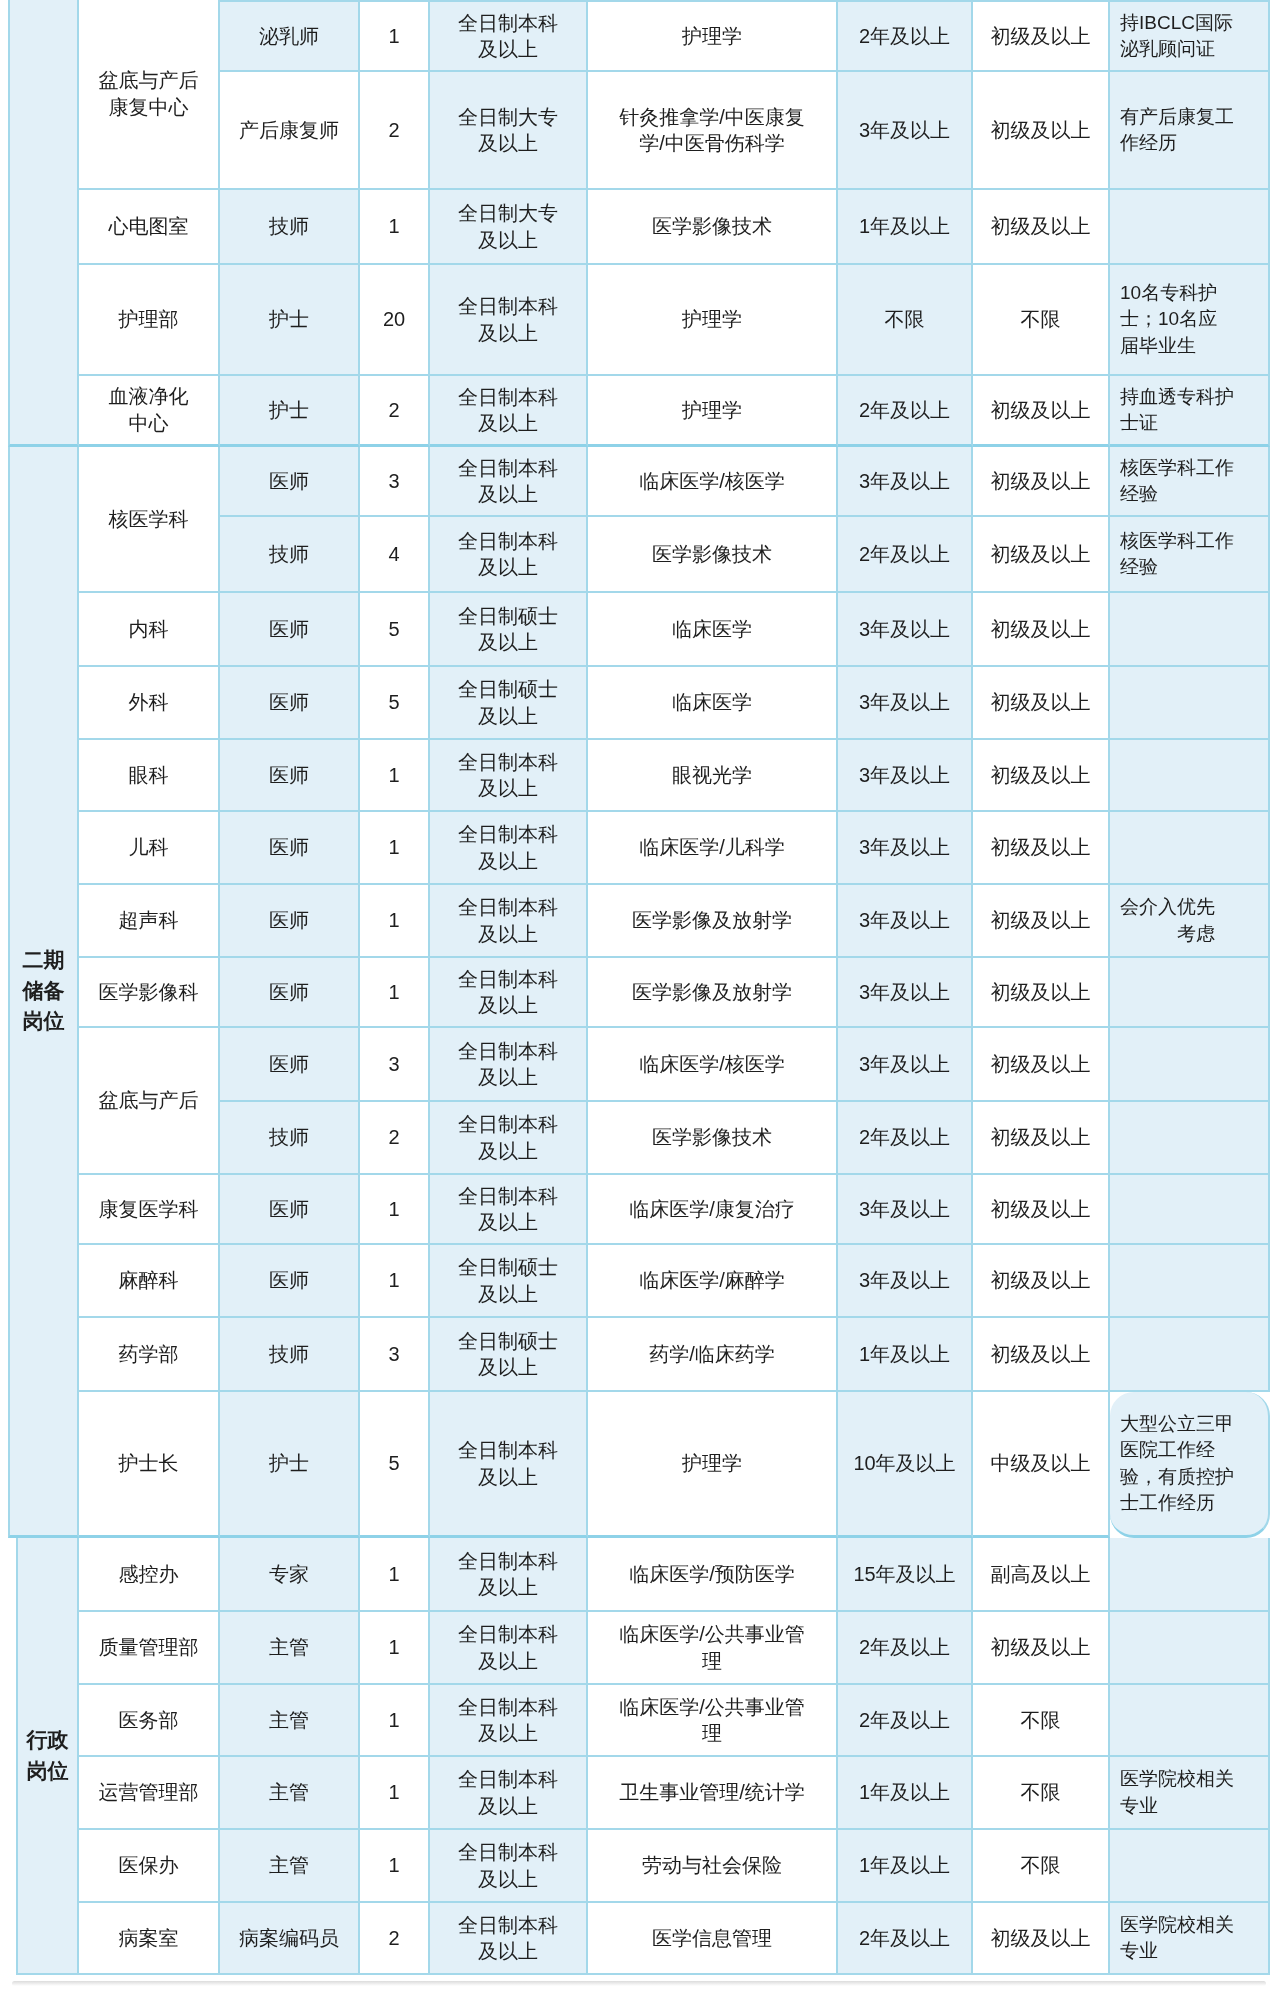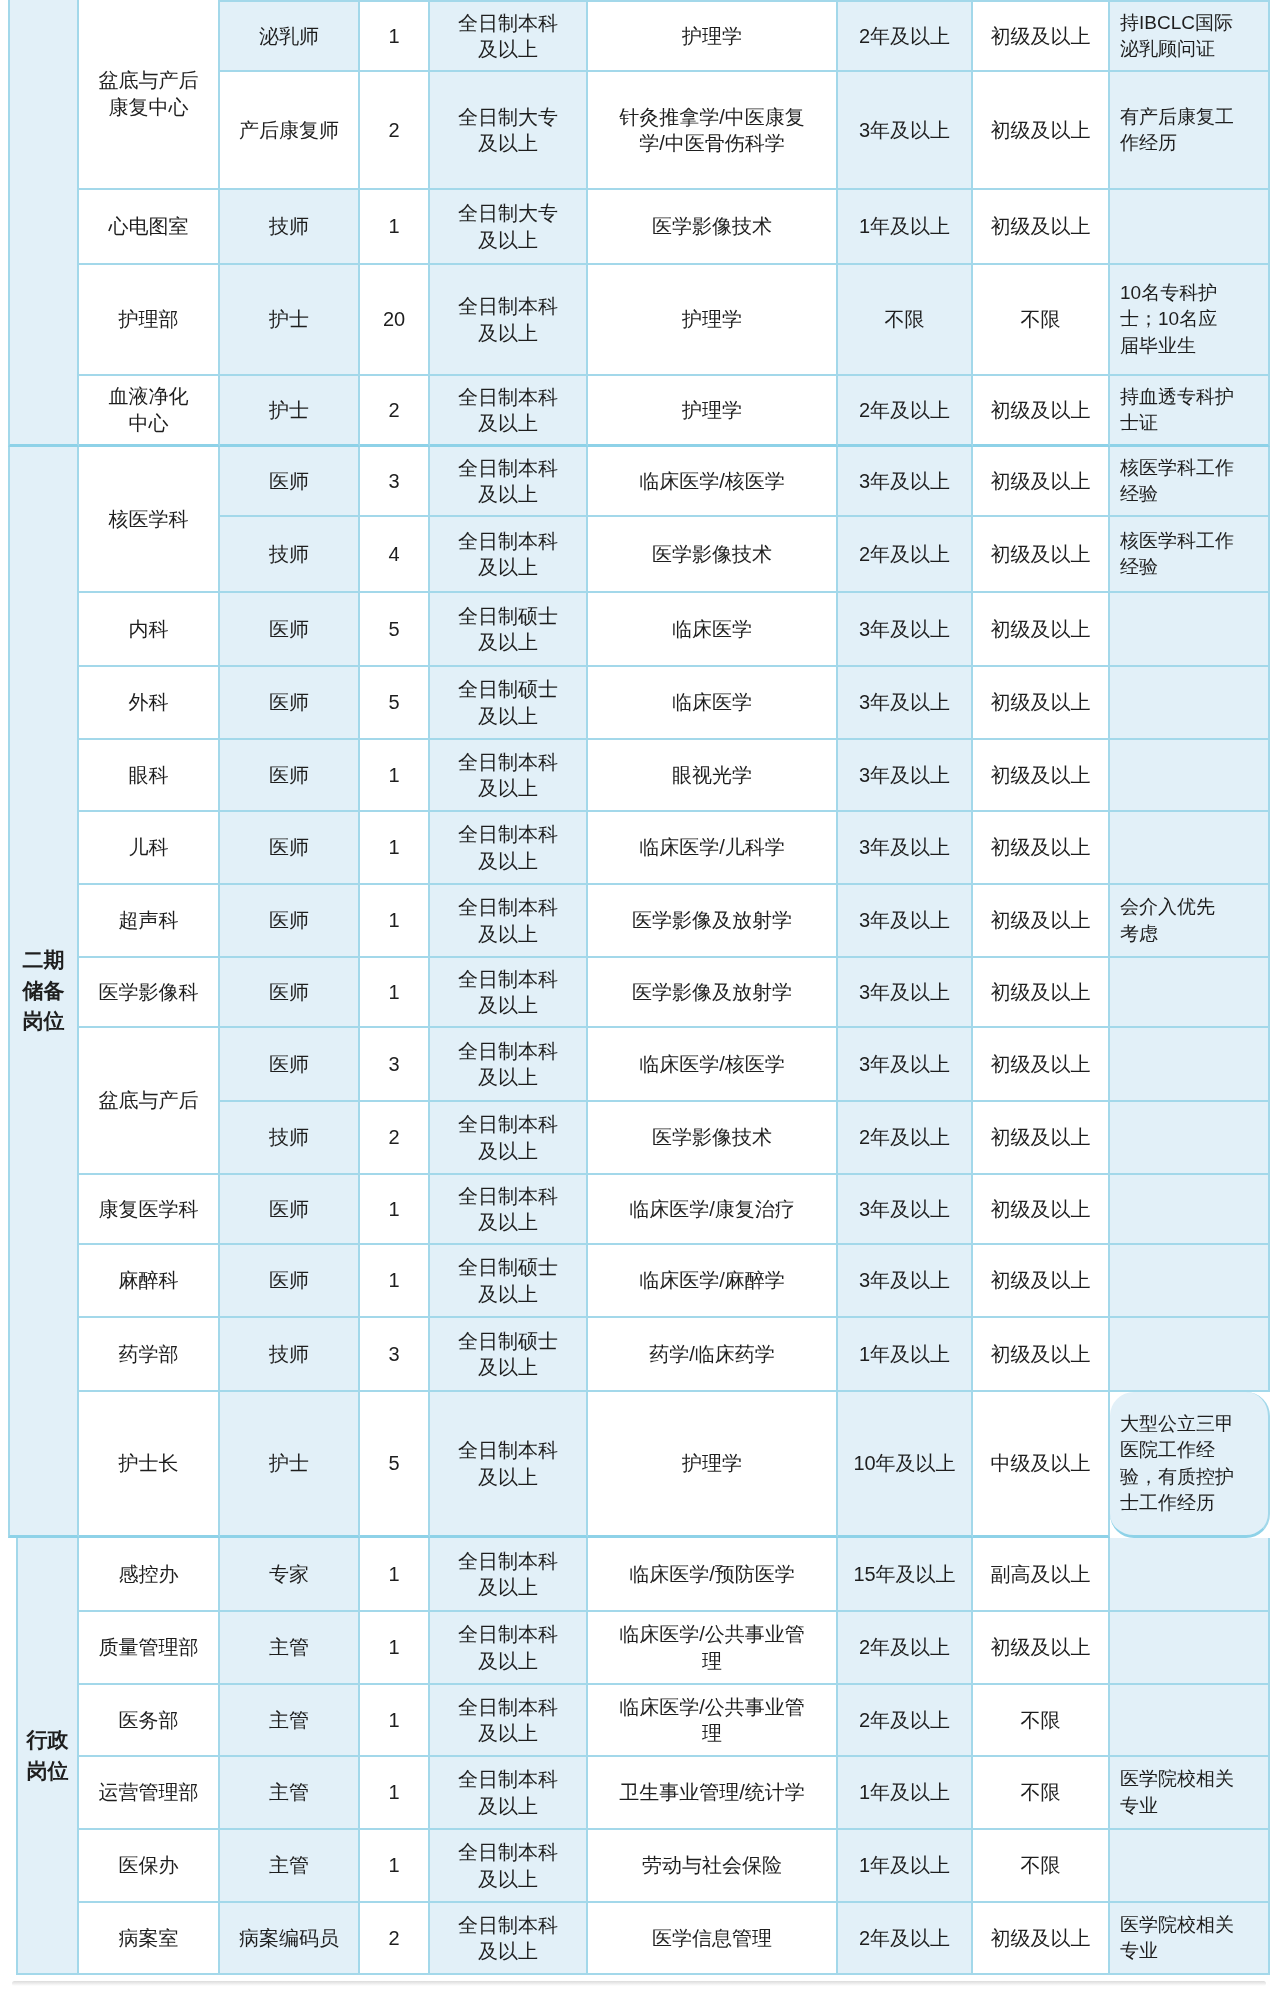--- a/index.html
+++ b/index.html
@@ -169,21 +169,21 @@
     <div class="cell bg-b" style="grid-area: 11 / 7 / span 1;">3年及以上</div>
     <div class="cell bg-w" style="grid-area: 11 / 8 / span 1;">初级及以上</div>
     <div class="cell bg-b remark" style="grid-area: 11 / 9 / span 1;"></div>
     <div class="cell bg-b" style="grid-area: 12 / 3 / span 1;">医师</div>
     <div class="cell bg-w" style="grid-area: 12 / 4 / span 1;">1</div>
     <div class="cell bg-b" style="grid-area: 12 / 5 / span 1;">全日制本科
 及以上</div>
     <div class="cell bg-w" style="grid-area: 12 / 6 / span 1;">医学影像及放射学</div>
     <div class="cell bg-b" style="grid-area: 12 / 7 / span 1;">3年及以上</div>
     <div class="cell bg-w" style="grid-area: 12 / 8 / span 1;">初级及以上</div>
-    <div class="cell bg-b remark" style="grid-area: 12 / 9 / span 1;">会介入优先
+    <div class="cell bg-b remark" style="grid-area: 12 / 9 / span 1; text-align: right;">会介入优先
 考虑</div>
     <div class="cell bg-b" style="grid-area: 13 / 3 / span 1;">医师</div>
     <div class="cell bg-w" style="grid-area: 13 / 4 / span 1;">1</div>
     <div class="cell bg-b" style="grid-area: 13 / 5 / span 1;">全日制本科
 及以上</div>
     <div class="cell bg-w" style="grid-area: 13 / 6 / span 1;">医学影像及放射学</div>
     <div class="cell bg-b" style="grid-area: 13 / 7 / span 1;">3年及以上</div>
     <div class="cell bg-w" style="grid-area: 13 / 8 / span 1;">初级及以上</div>
     <div class="cell bg-b remark" style="grid-area: 13 / 9 / span 1;"></div>
     <div class="cell bg-b" style="grid-area: 14 / 3 / span 1;">医师</div>

